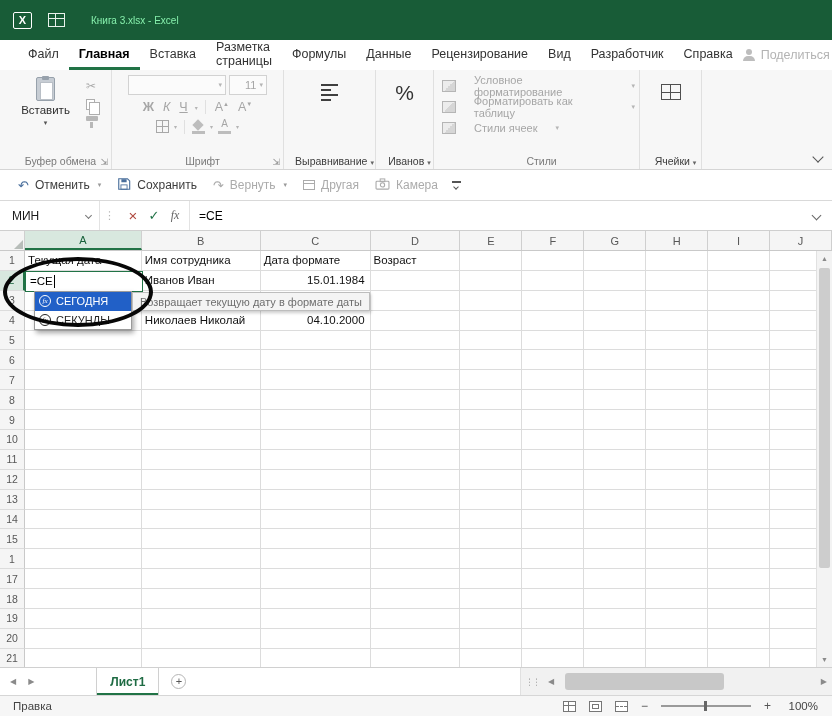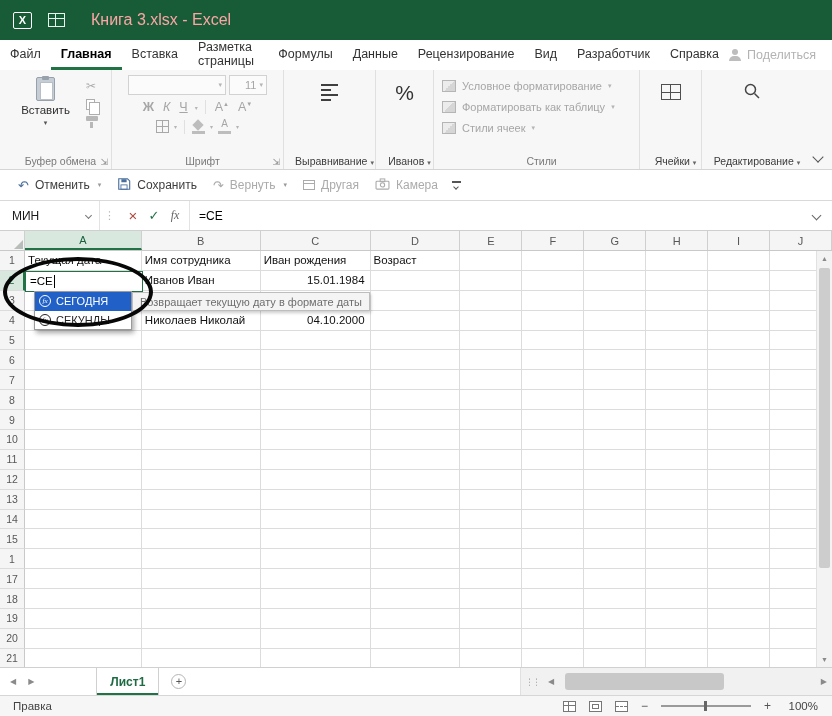--- a/index.html
+++ b/index.html
@@ -28,35 +28,35 @@
   .chev-css { display: inline-block; width: 6px; height: 6px; border-right: 1.4px solid #555; border-bottom: 1.4px solid #555; transform: rotate(45deg); }
 
   
   .titlebar { height: 40px; flex: 0 0 40px; background: var(--titlebar, #185C37); display: flex; align-items: center; color: #fff; }
   .tb-icons { display: flex; align-items: center; gap: 16px; padding-left: 13px; }
   .xl-icon { width: 19px; height: 17px; border: 1.5px solid #fff; border-radius: 2px; display: flex; align-items: center; justify-content: center; font-size: 11px; font-weight: bold; }
   .xl-icon::before { content: "X"; }
   .tb-grid-icon { width: 17px; height: 14px; border: 1.2px solid #e9f2ec; background:
       linear-gradient(#e9f2ec,#e9f2ec) 0 4px/100% 1px no-repeat,
       linear-gradient(#e9f2ec,#e9f2ec) 6px 0/1px 100% no-repeat; }
-  .tb-title { font-size: 16px; margin-left: 26px; color: #fca5a5; }
+  .tb-title { font-size: 10px; margin-left: 26px; color: #86efac; }
   .tb-right { margin-left: auto; display: flex; align-items: center; height: 100%; }
   .tb-search { margin-right: 34px; display: flex; }
   .tb-user { font-size: 12px; margin-right: 12px; }
   .avatar { width: 26px; height: 26px; border-radius: 3px; margin-right: 14px;
       background: linear-gradient(150deg, #cfa05a 15%, #7fb069 55%, #3f6e46); border: 1px solid #d8e6da; }
   .winbtn { width: 46px; height: 100%; display: flex; align-items: center; justify-content: center; }
   .glyph-min { width: 11px; border-top: 1px solid #fff; display: inline-block; }
   .glyph-max { width: 10px; height: 10px; border: 1px solid #fff; display: inline-block; }
   .glyph-close { font-size: 16px; line-height: 1; }
   .glyph-close::before { content: "×"; }
 
   
   .tabsrow { height: 30px; flex: 0 0 30px; background: #fff; display: flex; align-items: stretch; }
-  .rtabs { display: flex; padding-left: 0; }
+  .rtabs { display: flex; padding-left: 18px; }
   .rtab { padding: 0 10px; font-size: 12.5px; color: #333; display: flex; align-items: center; border-bottom: 3px solid transparent; cursor: default; }
   .rtab.active { font-weight: bold; color: #000; border-bottom: 3px solid var(--accent, #217346); }
   .share { margin-left: auto; display: flex; align-items: center; gap: 6px; padding-right: 16px; color: #b3b3b3; font-size: 12.5px; }
   .person-icon { position: relative; width: 12px; height: 12px; }
   .person-icon::before { content: ""; position: absolute; left: 3px; top: 0; width: 6px; height: 6px; border-radius: 50%; background: #bdbdbd; }
   .person-icon::after { content: ""; position: absolute; left: 0; bottom: 0; width: 12px; height: 5px; border-radius: 5px 5px 0 0; background: #bdbdbd; }
 
   
   .ribbon { height: 100px; flex: 0 0 100px; background: #f7f7f7; border-bottom: 1px solid #d5d5d5; display: flex; position: relative; }
   .rgroup { position: relative; border-right: 1px solid #e0e0e0; padding: 5px 4px 16px; display: flex; flex-direction: column; align-items: center; }
@@ -103,21 +103,21 @@
 
   .g-align { width: 92px; }
   .align-lines-icon { display: flex; flex-direction: column; gap: 3px; margin-top: 9px; }
   .align-lines-icon span { height: 2px; background: #3f3f3f; }
   .al1 { width: 17px; } .al2 { width: 10px; } .al3 { width: 17px; } .al4 { width: 10px; }
 
   .g-number { width: 58px; }
   .big-pct { font-size: 21px; color: #333; margin-top: 6px; }
 
   .g-styles { width: 206px; align-items: flex-start; padding-left: 8px; }
-  .style-row { display: flex; align-items: center; gap: 6px; height: 21px; font-size: 11px; color: #a6a6a6; }
+  .style-row { display: flex; align-items: center; gap: 18px; height: 21px; font-size: 11px; color: #a6a6a6; }
   .style-row .i-chev { font-size: 7px; color: #b5b5b5; }
   .sq-icon { width: 14px; height: 12px; border: 1px solid #b5b5b5; background: linear-gradient(135deg, #ececec 50%, #d6d6d6 50%); }
 
   .g-cells { width: 62px; }
   .cells-icon { width: 20px; height: 16px; border: 1px solid #4f4f4f; margin-top: 9px; background:
       linear-gradient(#4f4f4f,#4f4f4f) center/100% 1px no-repeat,
       linear-gradient(#4f4f4f,#4f4f4f) center/1px 100% no-repeat; }
 
   .g-editing { width: 100px; border-right: none; }
   .edit-big-icon { margin-top: 7px; display: flex; }
@@ -346,32 +346,20 @@
     </div>
 
     <div class="rgroup g-cells">
       <span class="cells-icon"></span>
       <div class="g-label dark">
           <span>Ячейки</span>
           <i class="i-chev"></i>
         </div>
     </div>
 
-    <div class="rgroup g-editing">
-      <span class="edit-big-icon">
-        <svg width="18" height="18" viewBox="0 0 18 18">
-            <circle cx="7.5" cy="7.5" r="5" fill="none" stroke="#444444" stroke-width="1.5"></circle>
-            <line x1="11.5" y1="11.5" x2="16" y2="16" stroke="#444444" stroke-width="1.5"></line>
-          </svg>
-      </span>
-      <div class="g-label dark">
-          <span>Редактирование</span>
-          <i class="i-chev"></i>
-        </div>
-    </div>
 
     <span class="ribbon-collapse"></span>
   </div>
 
   <div class="qat">
     <div class="qat-item">
       <i class="i-undo icn"></i>
       <span>Отменить</span>
       <i class="i-chev"></i>
     </div>
@@ -441,21 +429,21 @@
         <div class="chdr" style="width: 62px;">G</div>
         <div class="chdr" style="width: 62px;">H</div>
         <div class="chdr" style="width: 62px;">I</div>
         <div class="chdr" style="width: 62px;">J</div>
       </div>
     <div class="gridrows">
         <div class="grow">
           <div class="rhdr">1</div>
           <div class="cell" style="width: 117px;">Текущая дата</div>
           <div class="cell" style="width: 119px;">Имя сотрудника</div>
-          <div class="cell" style="width: 110px;">Иван рождения</div>
+          <div class="cell" style="width: 110px;">Дата формате</div>
           <div class="cell" style="width: 90px;">Возраст</div>
           <div class="cell" style="width: 62px;"></div>
           <div class="cell" style="width: 62px;"></div>
           <div class="cell" style="width: 62px;"></div>
           <div class="cell" style="width: 62px;"></div>
           <div class="cell" style="width: 62px;"></div>
           <div class="cell" style="width: 62px;"></div>
         </div>
         <div class="grow">
           <div class="rhdr hl">2</div>

